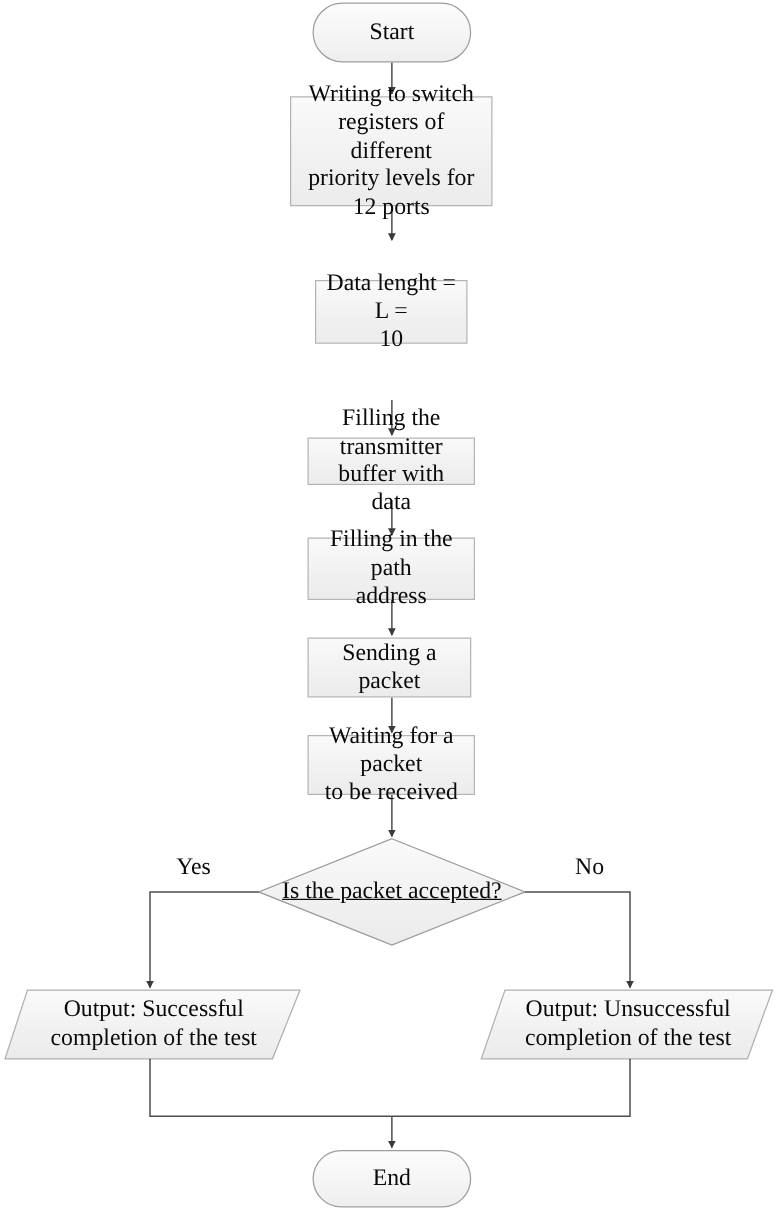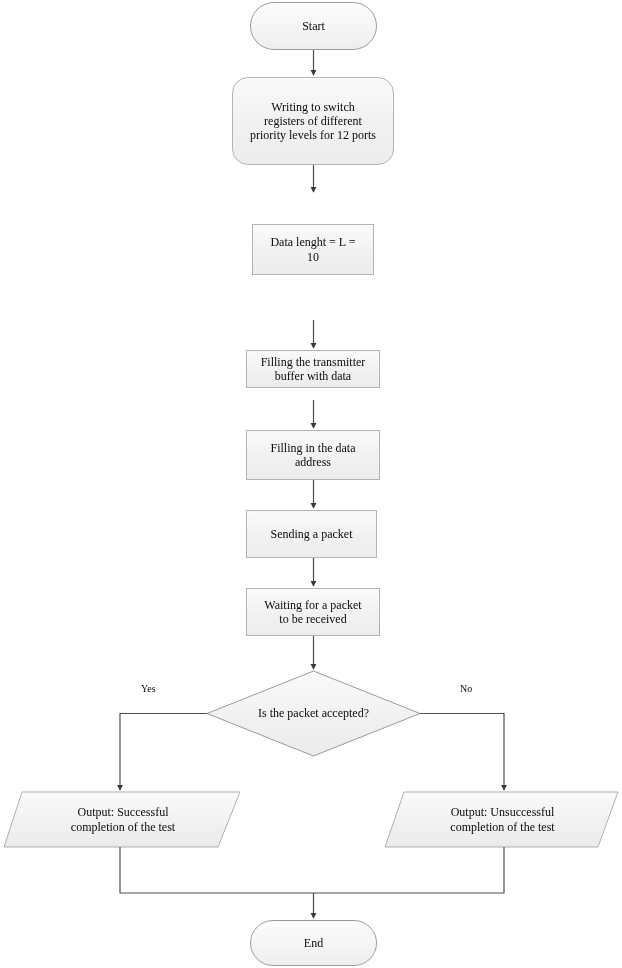--- a/index.html
+++ b/index.html
@@ -26,21 +26,21 @@
     height: 968px;
   }
   .node {
     position: absolute;
     box-sizing: border-box;
     display: flex;
     align-items: center;
     justify-content: center;
     text-align: center;
     line-height: 1.18;
-    font-size: 12px;
+    font-size: 19px;
     color: #0a0a0a;
     z-index: 2;
   }
   .node .node-label {
     display: block;
     padding: 0 7px;
     white-space: pre-line;
   }
   
   .proc {
@@ -68,21 +68,21 @@
     background: transparent;
     border: none;
     justify-content: center;
   }
   .io .node-label {
     position: relative;
     z-index: 3;
   }
   .branch-label {
     position: absolute;
-    font-size: 10px;
+    font-size: 19px;
     color: #0a0a0a;
     z-index: 4;
     white-space: nowrap;
   }
 </style>
 </head>
 <body>
 
 <div id="flowchart-canvas">
 
@@ -121,52 +121,52 @@
       <path d="M 120 847 L 120 893 L 313.5 893"></path>
       <path d="M 504 847 L 504 893 L 313.5 893"></path>
       <line x1="313.5" y1="893" x2="313.5" y2="918" marker-end="url(#arrow)"></line>
     </g>
   </svg>
 
   <div class="node term" style="left:250px; top:2px; width:127px; height:48px;">
     <span class="node-label">Start</span>
   </div>
 
-  <div class="node proc" style="left:232px; top:77px; width:162px; height:88px;border-radius:16px;">
+  <div class="node proc" style="left:232px; top:77px; width:162px; height:88px;">
     <span class="node-label">Writing to switch
 registers of different
 priority levels for 12 ports</span>
   </div>
 
   <div class="node proc" style="left:252px; top:194px; width:122px; height:51px;margin-top:30px;">
     <span class="node-label">Data lenght  = L =
 10</span>
   </div>
 
 
   <div class="node proc" style="left:246px; top:350px; width:134px; height:38px;">
     <span class="node-label">Filling the transmitter
 buffer with data</span>
   </div>
 
   <div class="node proc" style="left:246px; top:430px; width:134px; height:50px;">
-    <span class="node-label">Filling in the data
+    <span class="node-label">Filling in the path
 address</span>
   </div>
 
   <div class="node proc" style="left:246px; top:510px; width:131px; height:48px;">
     <span class="node-label">Sending a packet</span>
   </div>
 
   <div class="node proc" style="left:246px; top:588px; width:134px; height:48px;">
     <span class="node-label">Waiting for a packet
 to be received</span>
   </div>
 
-  <div class="node decision" style="left:207px; top:671px; width:213px; height:85px;">
+  <div class="node decision" style="left:207px; top:671px; width:213px; height:85px;text-decoration:underline;">
     <span class="node-label">Is the packet accepted?</span>
   </div>
 
   <div class="branch-label" style="left:141px; top:683px;">Yes</div>
 
   <div class="branch-label" style="left:460px; top:683px;">No</div>
 
   <div class="node io" style="left:10px; top:792px; width:226px; height:55px;">
     <span class="node-label">Output: Successful
 completion of the test</span>

